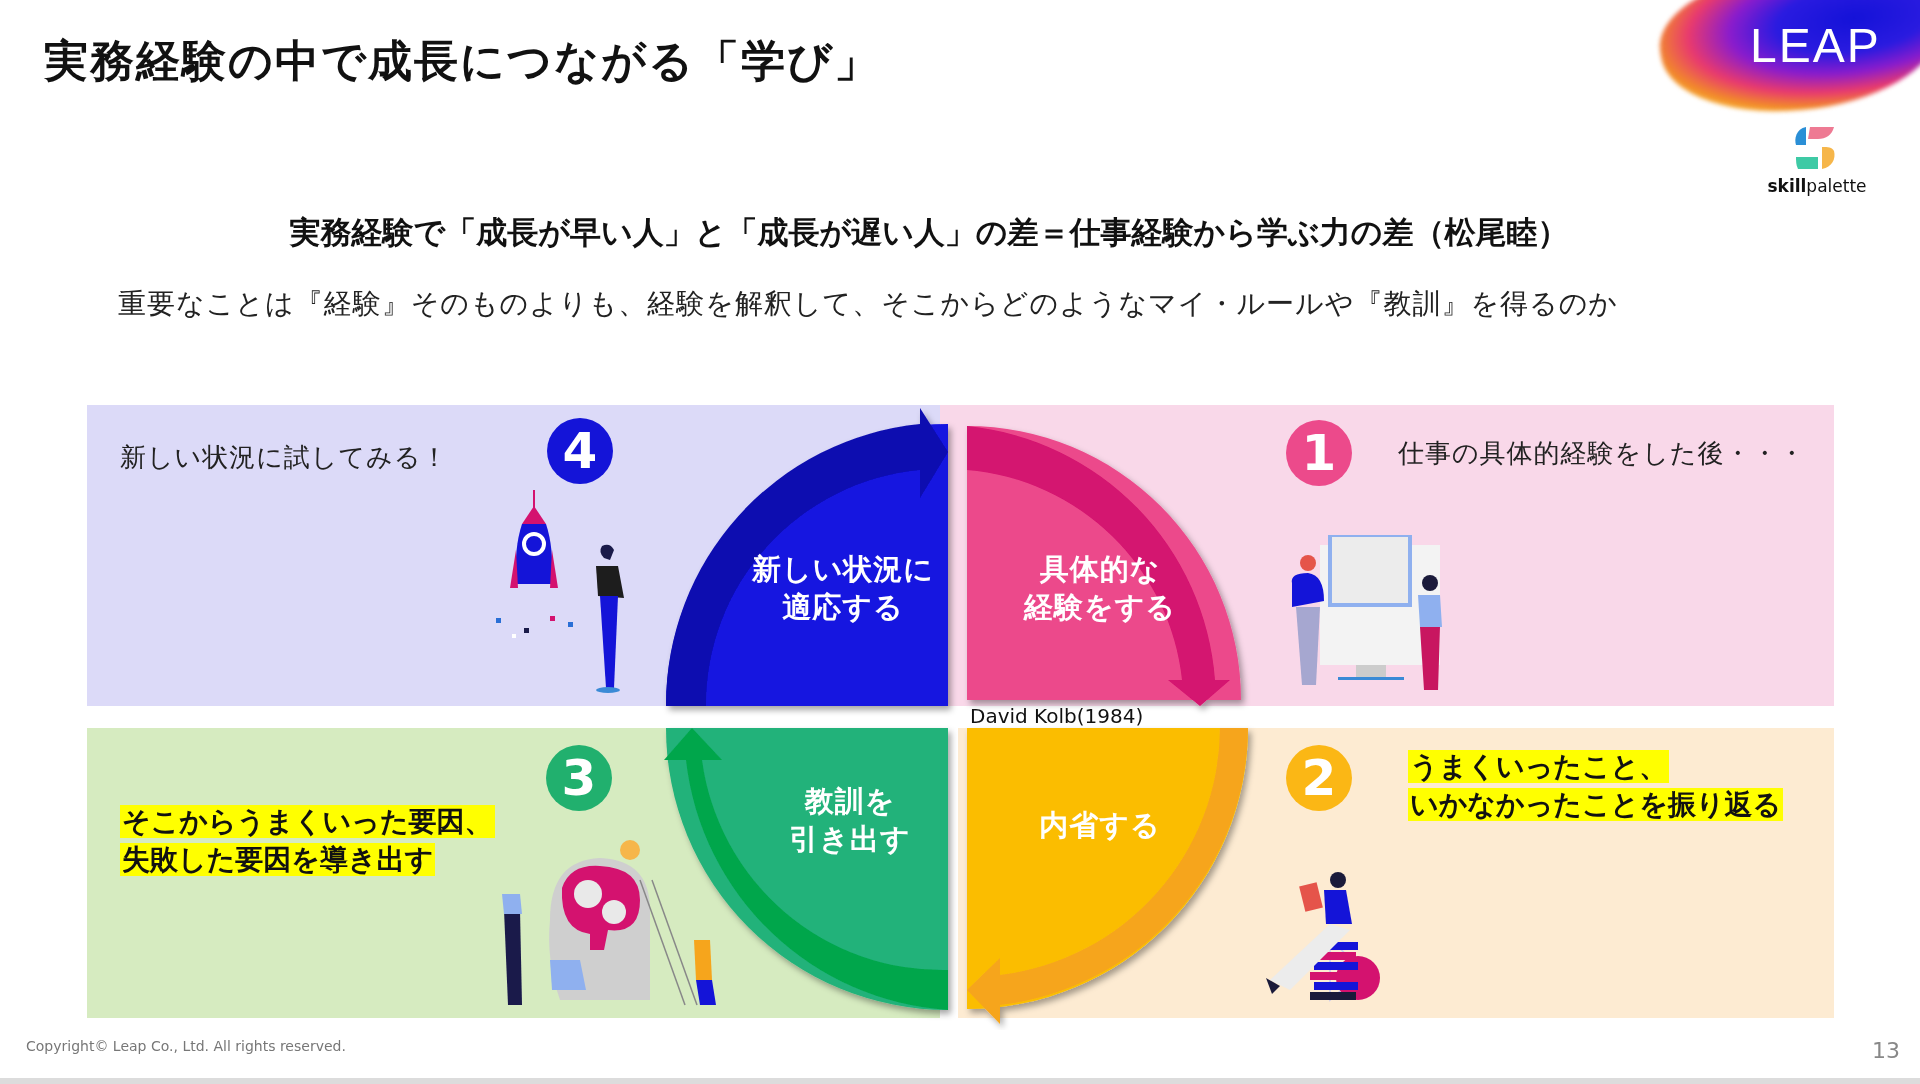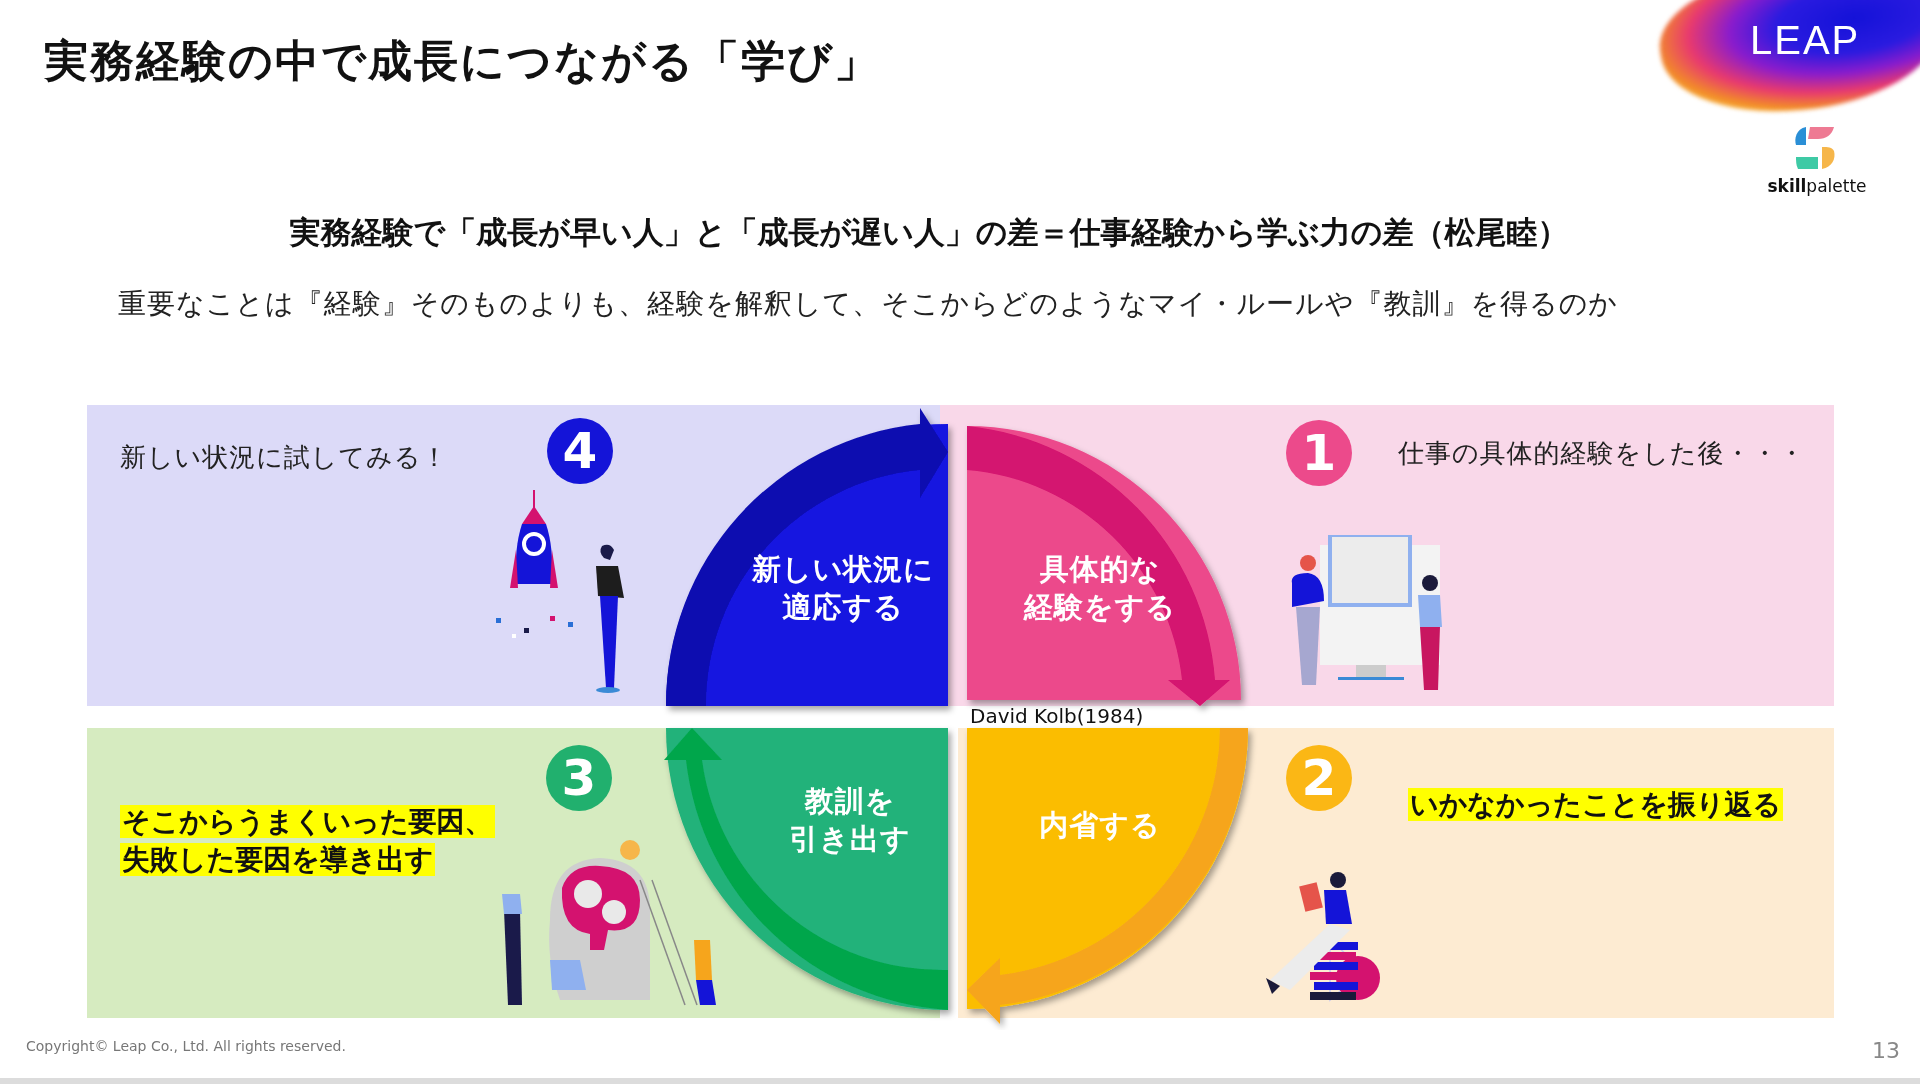--- a/index.html
+++ b/index.html
@@ -15,21 +15,21 @@
   .leap-logo { position: absolute; left: 1660px; top: 0; width: 260px; height: 115px; }
   .leap-blob {
     position: absolute; left: 0; top: -30px; width: 280px; height: 140px;
     border-radius: 50% 40% 55% 60%;
     background: radial-gradient(ellipse at 70% 40%, #1412d8 0%, #2a1be0 28%, #8a1ccc 45%, #e83a6e 60%, #f28a2a 72%, #fbd23a 82%, rgba(255,255,255,0) 92%);
     transform: rotate(-8deg);
     filter: blur(2px);
   }
   .leap-text {
     position: absolute; left: 90px; top: 18px; color: #fff;
-    font-family: "Liberation Sans", sans-serif; font-size: 40px; font-weight: normal; letter-spacing: 2px;
+    font-family: "Liberation Sans", sans-serif; font-size: 48px; font-weight: normal; letter-spacing: 2px;
   }
 
   
   .sp-logo { position: absolute; left: 1762px; top: 120px; width: 110px; height: 80px; }
   .sp-mark { position: absolute; left: 30px; top: 5px; width: 46px; height: 46px; }
   .sp-text {
     position: absolute; left: 0; top: 56px; width: 110px; text-align: center;
     font-size: 17px; color: #111; font-family: "DejaVu Sans", sans-serif;
   }
   .sp-text b { font-weight: bold; }
@@ -111,21 +111,21 @@
 <div class="quad q3"></div>
 <div class="quad q2"></div>
 
 <div class="qtext" style="left:120px; top:440px;font-family:Liberation Mono, monospace;">新しい状況に試してみる！</div>
 <div class="qtext" style="left:1398px; top:436px;">仕事の具体的経験をした後・・・</div>
 <div class="hl" style="left:120px; top:803px;">
   <span>そこからうまくいった要因、</span><br>
   <span>失敗した要因を導き出す</span>
 </div>
 <div class="hl" style="left:1408px; top:748px;">
-  <br>
+  <span>うまくいったこと、</span><br>
   <span>いかなかったことを振り返る</span>
 </div>
 
 <div class="badge" style="left:547px; top:418px; background:#1414d8;">4</div>
 <div class="badge" style="left:1286px; top:420px; background:#ec4a8b;">1</div>
 <div class="badge" style="left:546px; top:745px; background:#21b06e;">3</div>
 <div class="badge" style="left:1286px; top:745px; background:#fbb715;">2</div>
 
 <svg class="cycle" viewBox="640 400 640 630">
   <defs>

